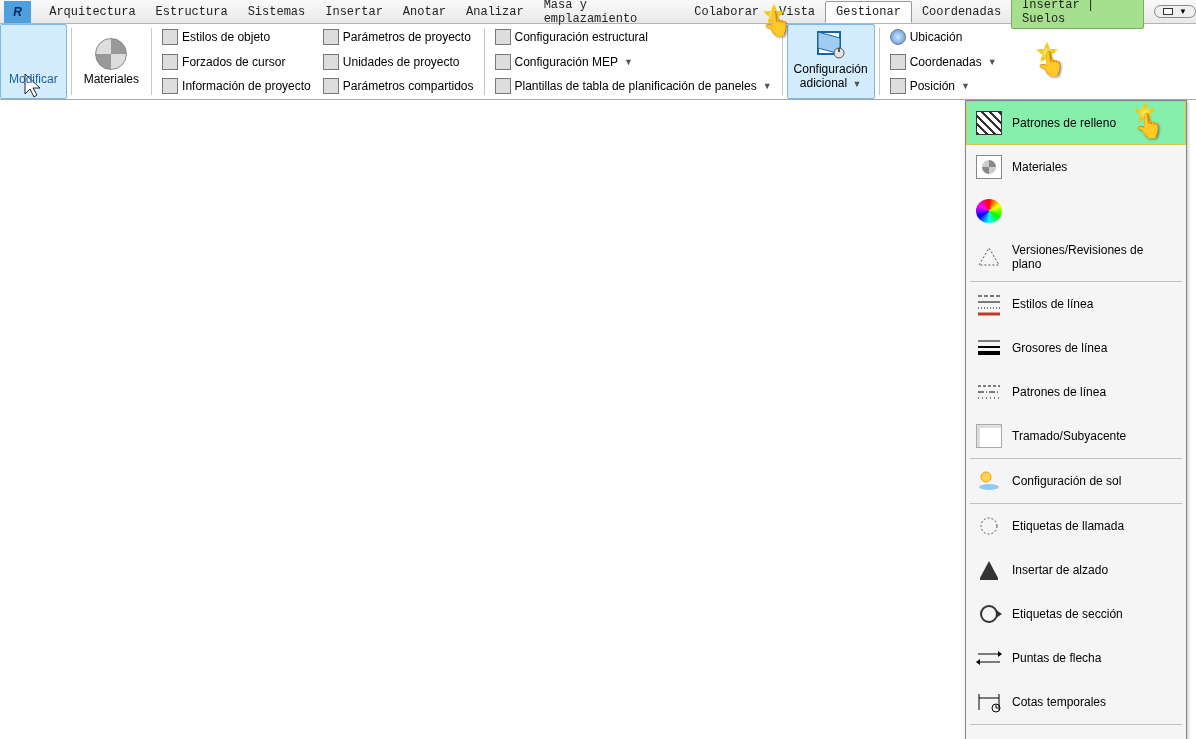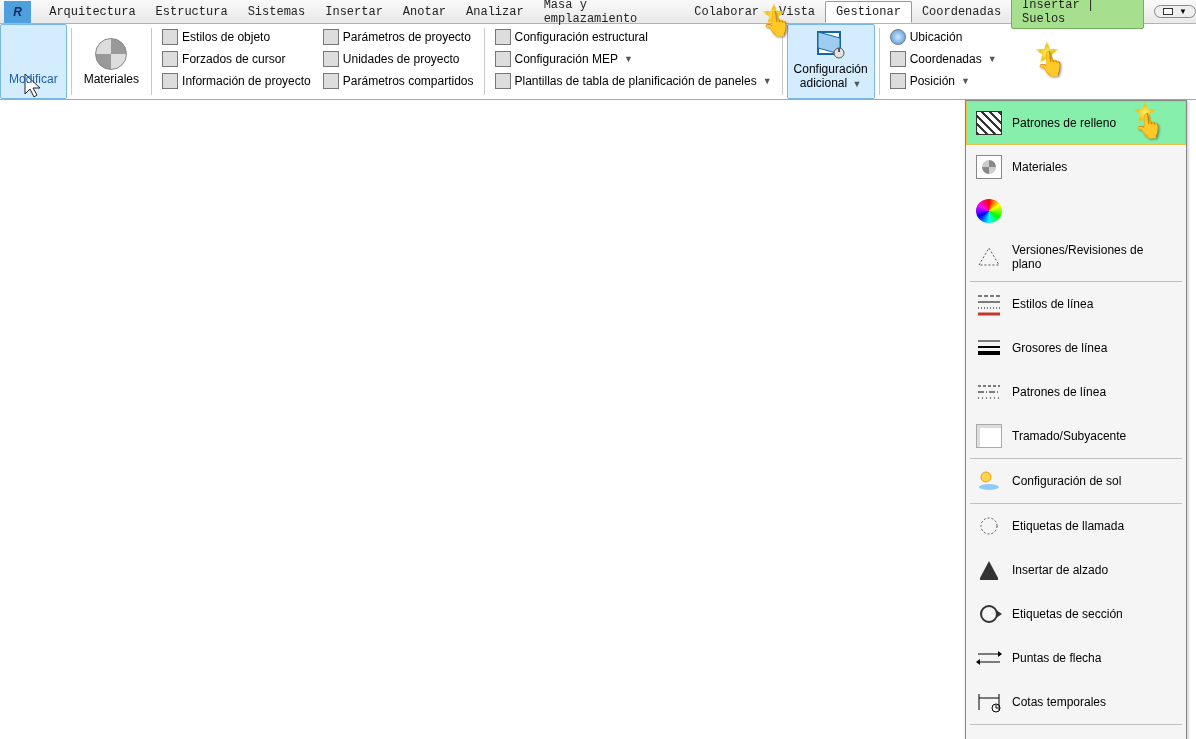--- a/index.html
+++ b/index.html
@@ -37,21 +37,21 @@
     display:flex; flex-direction:column; align-items:center; justify-content:center;
     padding:8px 8px; text-align:center; white-space:pre-line;
   }
   .bigbtn.sel {
     background:#d3ecfe; border:1px solid #7ab9e3; border-radius:2px;
   }
   .icolg {
     width:32px; height:32px; border:1px solid #888; background:#eee; margin-bottom:2px;
   }
   .icolg.arrow { background:none; border:none; font-size:24px; line-height:32px;}
-  .rcol { display:flex; flex-direction:column; justify-content:flex-start; padding:2px 6px; }
+  .rcol { display:flex; flex-direction:column; justify-content:space-between; padding:2px 6px; }
   .rrow { display:flex; align-items:center; gap:4px; height:22px; white-space:nowrap;}
   .icosm { width:16px; height:16px; display:inline-block; background:#ddd; border:1px solid #777; }
   .dd { color:#555; font-size:9px; margin-left:2px;}
   .config-addl {
     background:#d3ecfe; border:1px solid #7ab9e3; border-radius:2px;
     display:flex; flex-direction:column; align-items:center; 
     padding:3px 6px; text-align:center;
   }
   .config-addl svg { width:34px; height:34px;}
   .dropdown {

